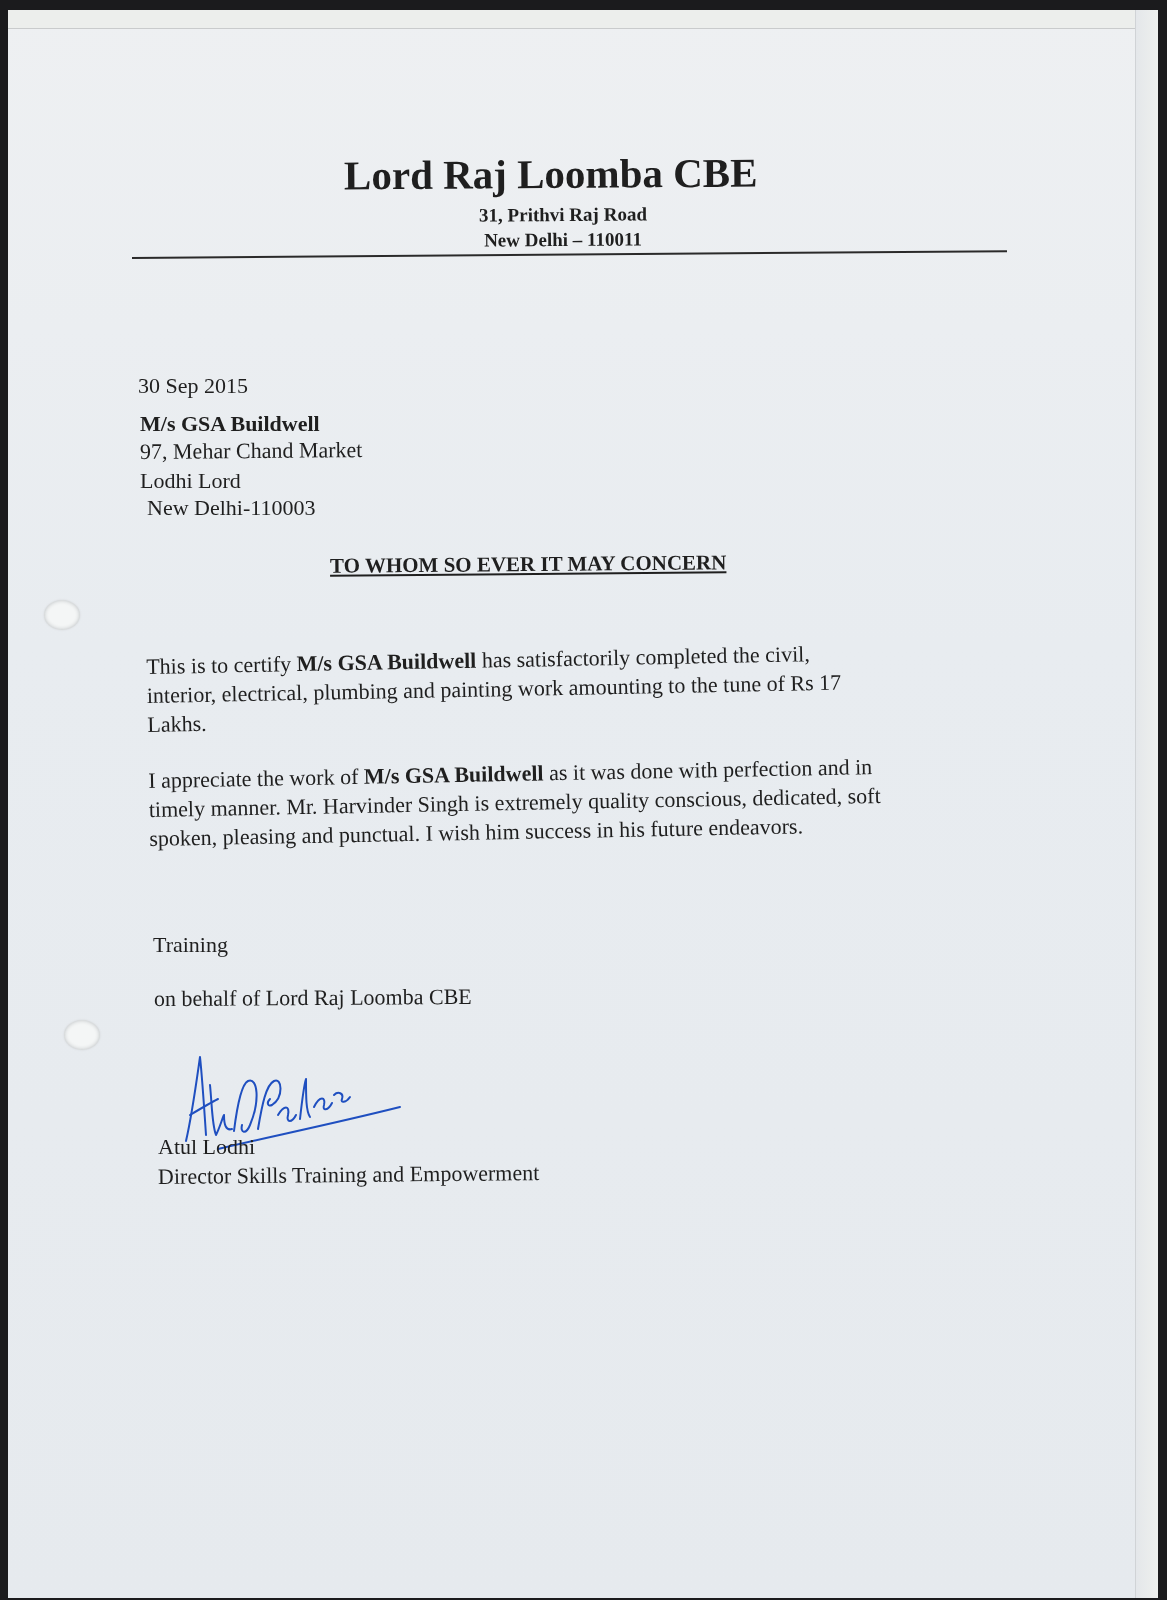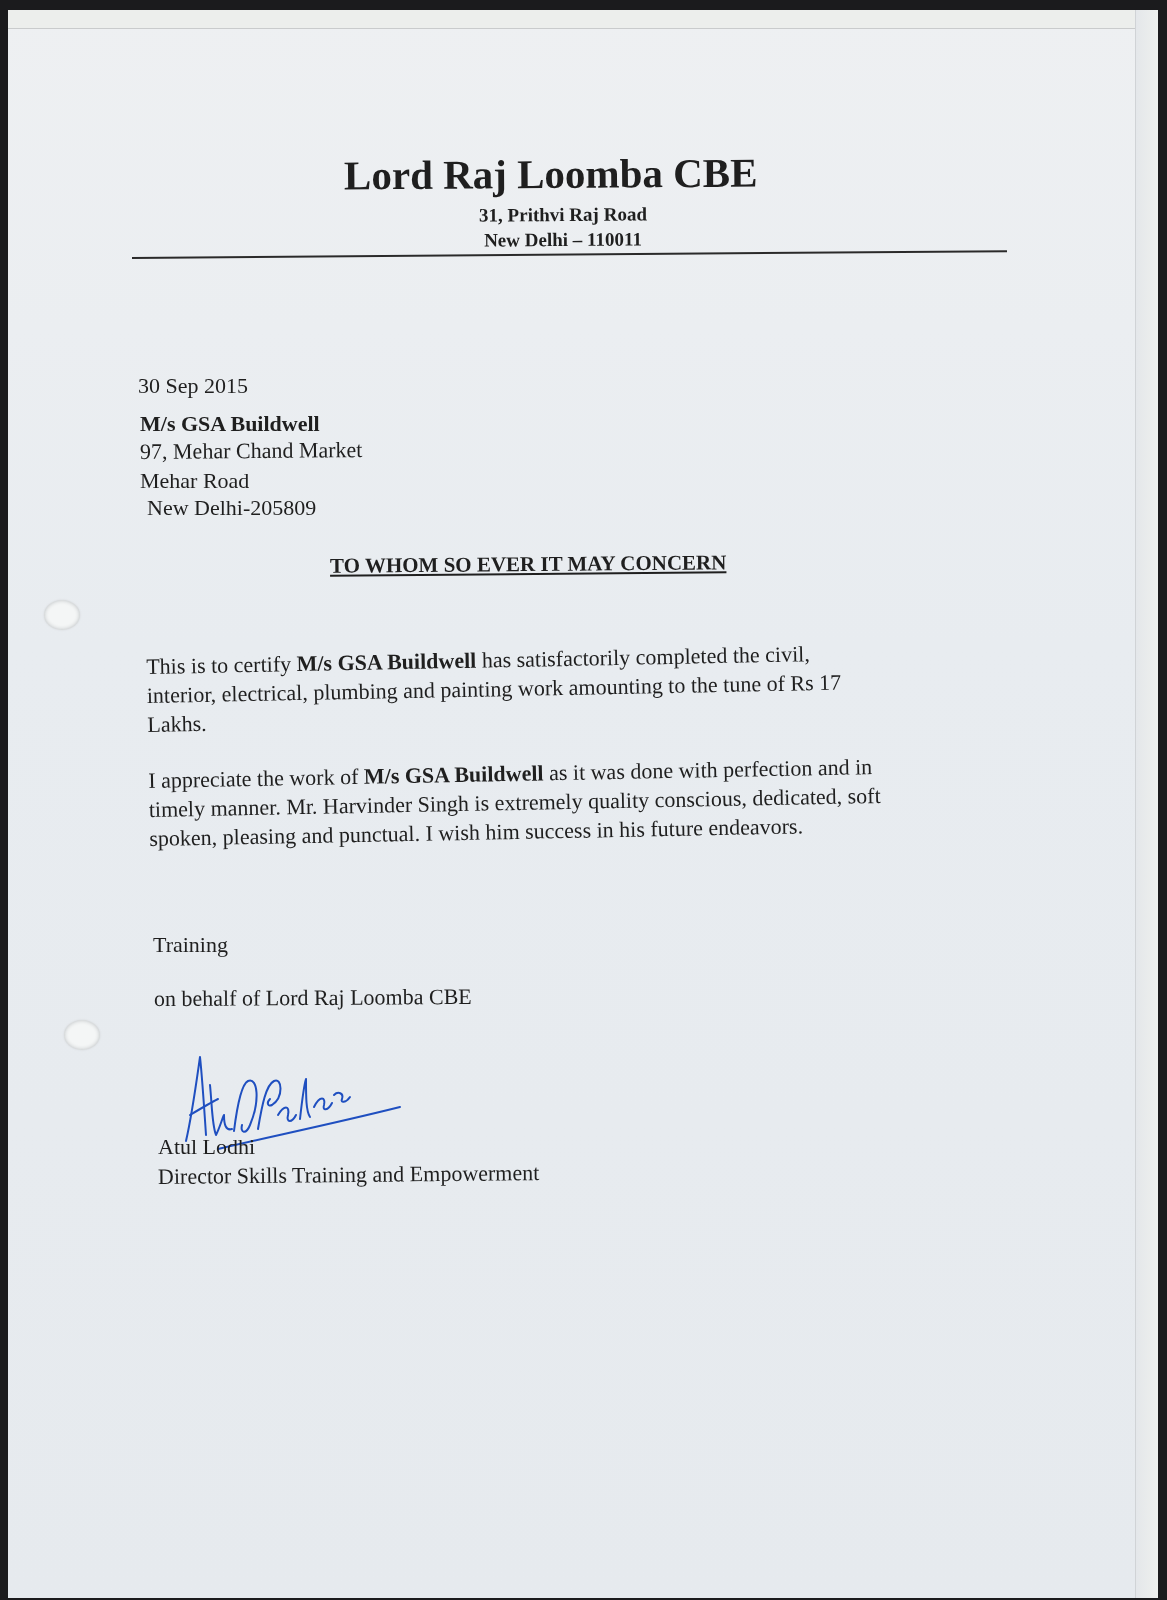--- a/index.html
+++ b/index.html
@@ -33,22 +33,22 @@
 
   <div class="abs lh-name">Lord Raj Loomba CBE</div>
   <div class="abs lh-addr" style="top:194px;">31, Prithvi Raj Road</div>
   <div class="abs lh-addr" style="top:219px;">New Delhi – 110011</div>
   <div class="lh-rule"></div>
 
   <div class="abs std" style="left:130px; top:327px;margin-top:36px;">30 Sep 2015</div>
 
   <div class="abs std bold" style="left:132px; top:401px;">M/s GSA Buildwell</div>
   <div class="abs std" style="left:132px; top:428px; transform:rotate(-0.5deg);">97,  Mehar Chand Market</div>
-  <div class="abs std" style="left:132px; top:458px;">Mehar Road</div>
-  <div class="abs std" style="left:139px; top:485px;">New Delhi-205809</div>
+  <div class="abs std" style="left:132px; top:458px;">Lodhi Lord</div>
+  <div class="abs std" style="left:139px; top:485px;">New Delhi-110003</div>
 
   <div class="abs subject">TO WHOM SO EVER IT MAY CONCERN</div>
 
   <div class="punch" style="left:36px; top:590px;"></div>
   <div class="punch" style="left:56px; top:1010px;"></div>
 
   <div class="abs para" style="left:138px; top:642px;">
     <div><span>This is to certify </span><span class="bold">M/s GSA Buildwell</span><span> has satisfactorily completed the civil,</span></div>
     <div>interior, electrical, plumbing and painting work amounting to the tune of Rs 17</div>
     <div>Lakhs.</div>

